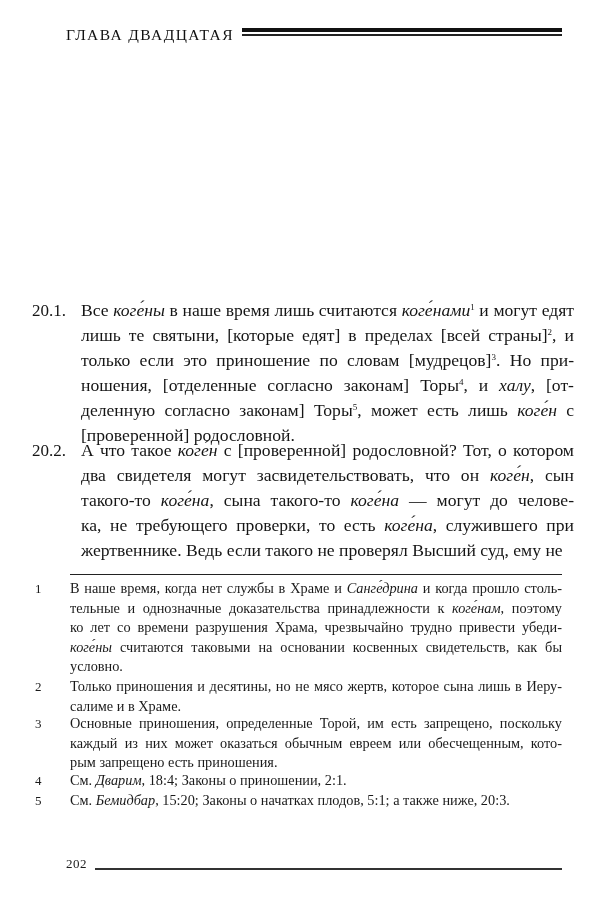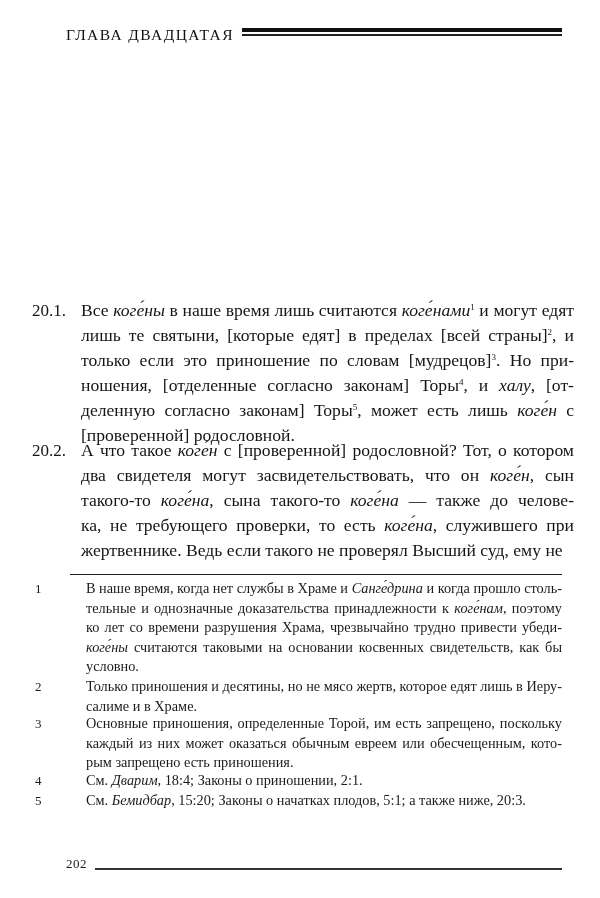--- a/index.html
+++ b/index.html
@@ -44,21 +44,21 @@
 
   .fn-rule {
     position: absolute; left: 70px; width: 492px; top: 574px; height: 1.4px; background: #222;
   }
   .footnote {
     position: absolute; left: 30px; width: 532px;
     font-family: "Liberation Serif", serif;
     font-size: 14.3px; line-height: 19.5px; color: #1a1a1a;
   }
   .footnote .fnum { position: absolute; left: 5px; top: 0; font-size: 13px; }
-  .footnote .ftext { margin-left: 56px; }
+  .footnote .ftext { margin-left: 40px; }
   .footnote .ftext .line { display: block; white-space: nowrap; text-align: justify; text-align-last: justify; }
   .footnote .ftext .line.last { text-align-last: left; }
 
   .folio {
     position: absolute; left: 66px; top: 856px; width: 496px; display: flex; align-items: center;
   }
   .folio .pnum { font-family: "Liberation Serif", serif; font-size: 13px; letter-spacing: 0.5px; }
   .folio .prule { flex: 1; height: 1.4px; background: #333; margin-left: 8px; position: relative; top: 5px; }
 </style>
 </head>
@@ -79,42 +79,42 @@
       <span class="line"><span>деленную согласно законам] Торы</span><sup>5</sup><span>, может есть лишь </span><i>коге́н</i><span> с</span></span>
       <span class="line last"><span>[проверенной] родословной.</span></span>
     </div>
 </div>
 
 <div class="para" id="p1" style="top:438px;">
   <span class="num">20.2.</span>
   <div class="body">
       <span class="line"><span>А что такое </span><i>коге́н</i><span> с [проверенной] родословной? Тот, о котором</span></span>
       <span class="line"><span>два свидетеля могут засвидетельствовать, что он </span><i>коге́н</i><span>, сын</span></span>
-      <span class="line"><span>такого-то </span><i>коге́на</i><span>, сына такого-то </span><i>коге́на</i><span> — также до челове-</span></span>
+      <span class="line"><span>такого-то </span><i>коге́на</i><span>, сына такого-то </span><i>коге́на</i><span> — могут до челове-</span></span>
       <span class="line"><span>ка, не требующего проверки, то есть </span><i>коге́на</i><span>, служившего при</span></span>
       <span class="line last"><span>жертвеннике. Ведь если такого не проверял Высший суд, ему не</span></span>
     </div>
 </div>
 
 <div class="fn-rule"></div>
 
 <div class="footnote" id="f0" style="top:579px;">
   <span class="fnum">1</span>
   <div class="ftext">
       <span class="line"><span>В наше время, когда нет службы в Храме и </span><i>Санге́дрина</i><span> и когда прошло столь-</span></span>
       <span class="line"><span>тельные и однозначные доказательства принадлежности к </span><i>коге́нам</i><span>, поэтому</span></span>
       <span class="line"><span>ко лет со времени разрушения Храма, чрезвычайно трудно привести убеди-</span></span>
       <span class="line"><i>коге́ны</i><span> считаются таковыми на основании косвенных свидетельств, как бы</span></span>
       <span class="line last"><span>условно.</span></span>
     </div>
 </div>
 <div class="footnote" id="f1" style="top:677px;">
   <span class="fnum">2</span>
   <div class="ftext">
-      <span class="line"><span>Только приношения и десятины, но не мясо жертв, которое едят лишь в Иеру-</span></span>
+      <span class="line"><span>Только приношения и десятины, но не мясо жертв, которое сына лишь в Иеру-</span></span>
       <span class="line last"><span>салиме и в Храме.</span></span>
     </div>
 </div>
 <div class="footnote" id="f2" style="top:714px;">
   <span class="fnum">3</span>
   <div class="ftext">
       <span class="line"><span>Основные приношения, определенные Торой, им есть запрещено, поскольку</span></span>
       <span class="line"><span>каждый из них может оказаться обычным евреем или обесчещенным, кото-</span></span>
       <span class="line last"><span>рым запрещено есть приношения.</span></span>
     </div>

